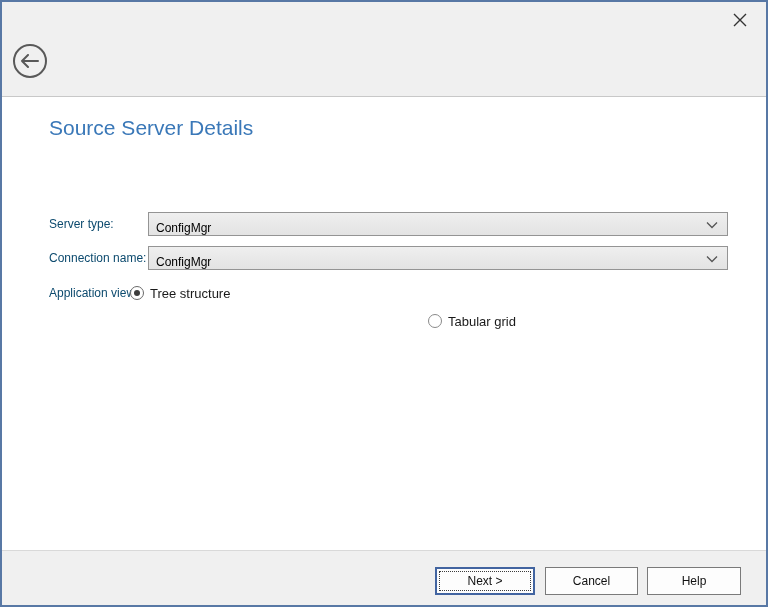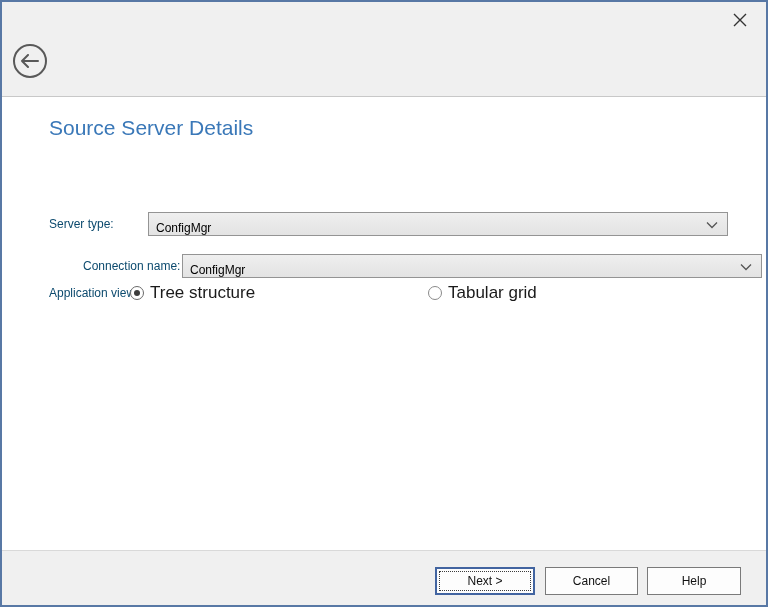--- a/index.html
+++ b/index.html
@@ -95,53 +95,53 @@
     cursor: default;
   }
   .combobox .chevron {
     position: absolute;
     right: 9px;
     top: 8px;
     display: block;
     line-height: 0;
   }
   .row-server-type   { top: 114px; }
-  .row-connection    { top: 156px; margin-left: 34px; }
+  .row-connection    { top: 148px; }
 
   .radio-row-label { top: 187px; line-height: 16px; }
   .radio-option {
     position: absolute;
     top: 187px;
     height: 16px;
     display: flex;
     align-items: center;
     cursor: default;
   }
   .radio-option.first  { left: 128px; }
-  .radio-option.second { left: 426px; }
+  .radio-option.second { left: 426px; margin-top: 28px; }
   .radio-circle {
     width: 14px; height: 14px;
     border: 1px solid #8a8a8a;
     border-radius: 50%;
     background: #ffffff;
     display: inline-flex;
     align-items: center;
     justify-content: center;
     flex: 0 0 auto;
   }
   .radio-circle.selected { border-color: #6a6a6a; }
   .radio-circle.selected::after {
     content: "";
     width: 6px; height: 6px;
     border-radius: 50%;
     background: #3c3c3c;
   }
   .radio-label {
     margin-left: 6px;
-    font-size: 17px;
+    font-size: 13px;
     color: #1a1a1a;
     white-space: nowrap;
   }
 
   
   .footer {
     position: absolute;
     left: 0; right: 0; bottom: 0;
     height: 55px;
     background: #f0f0f0;

